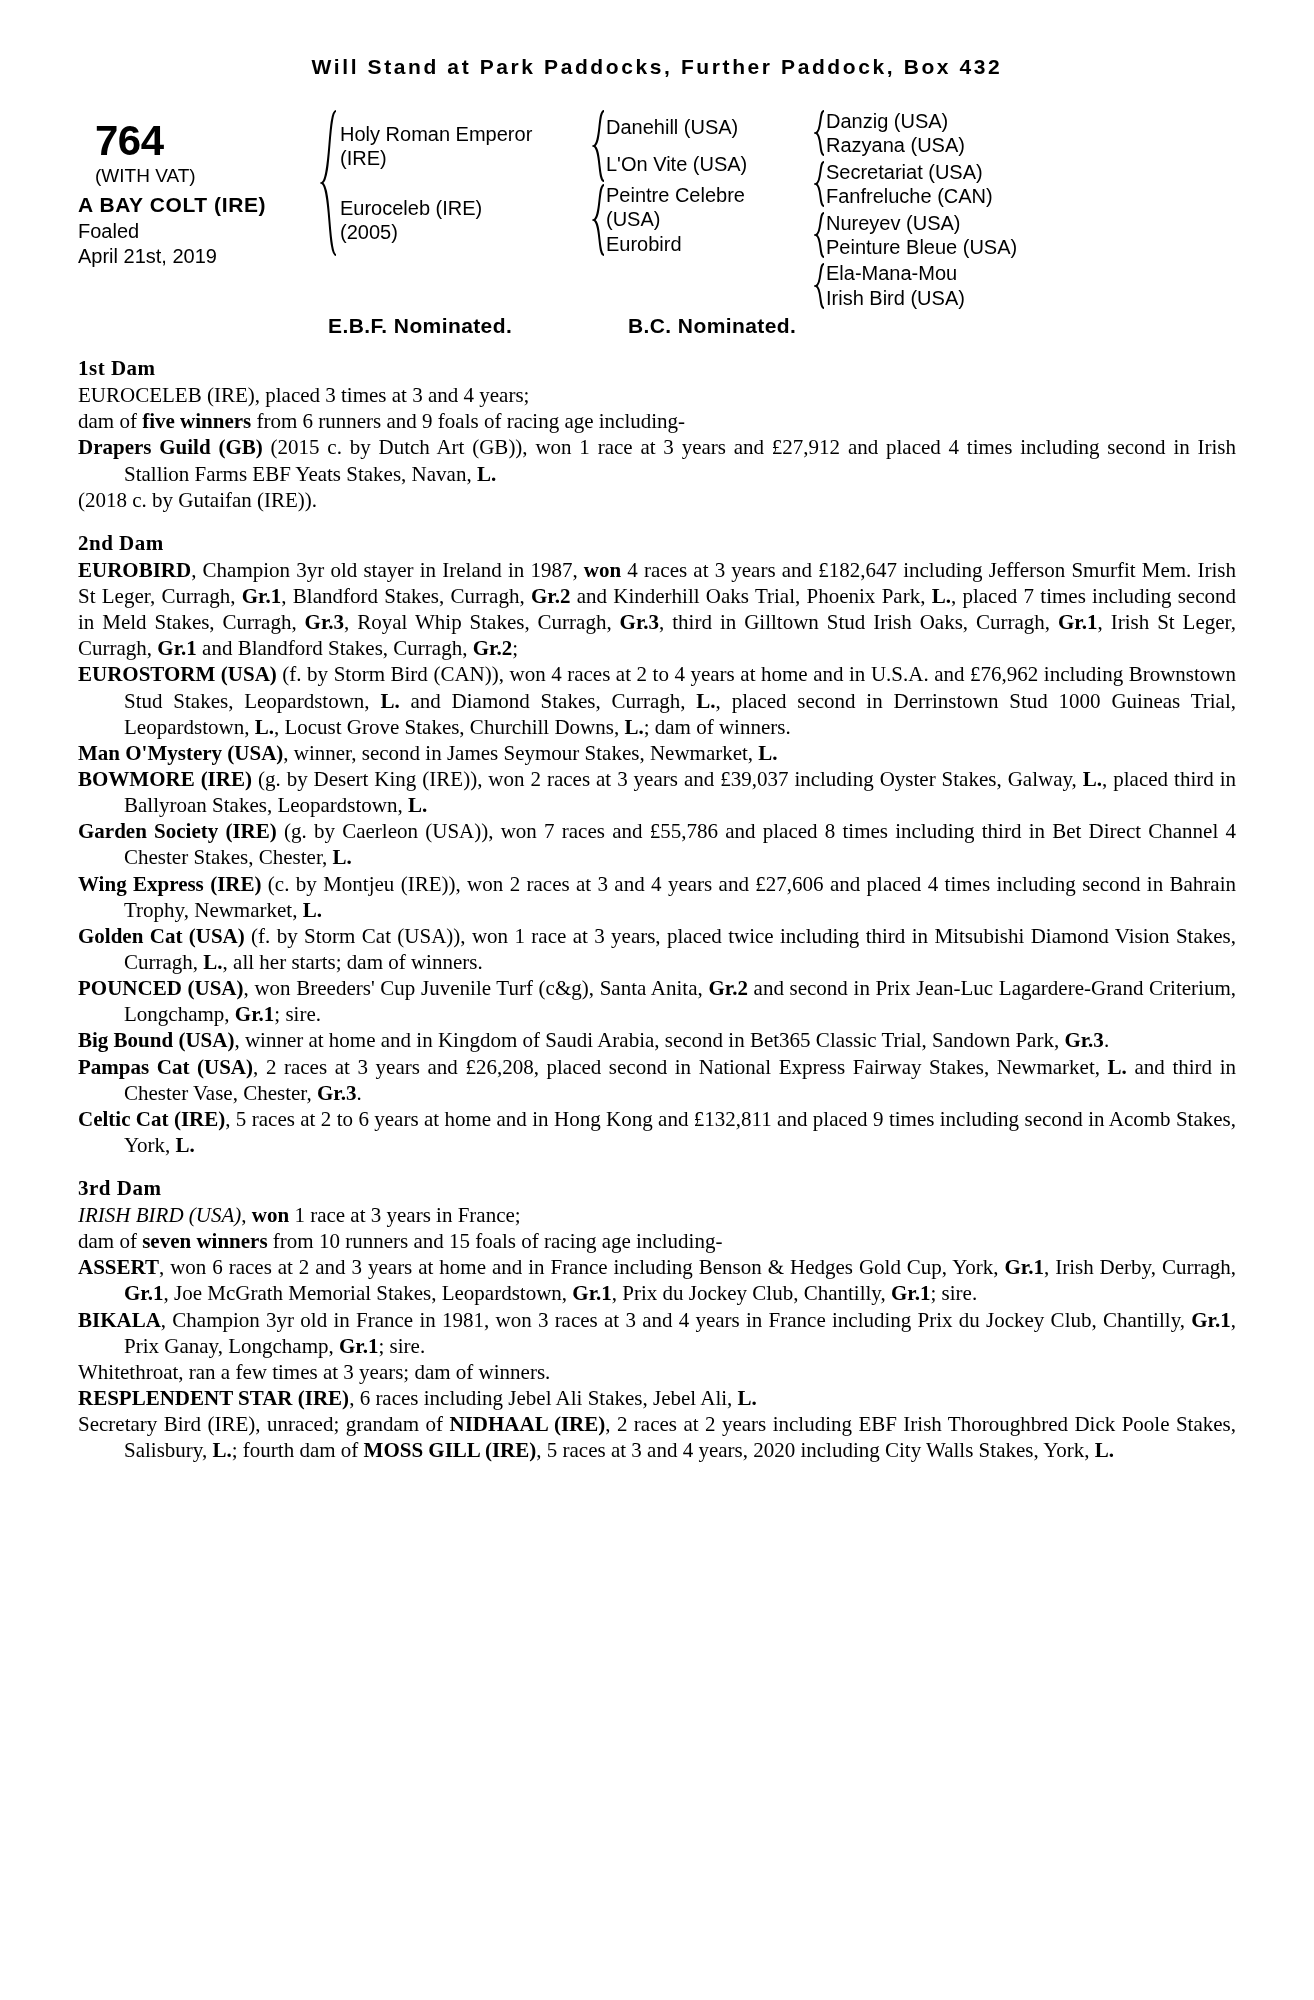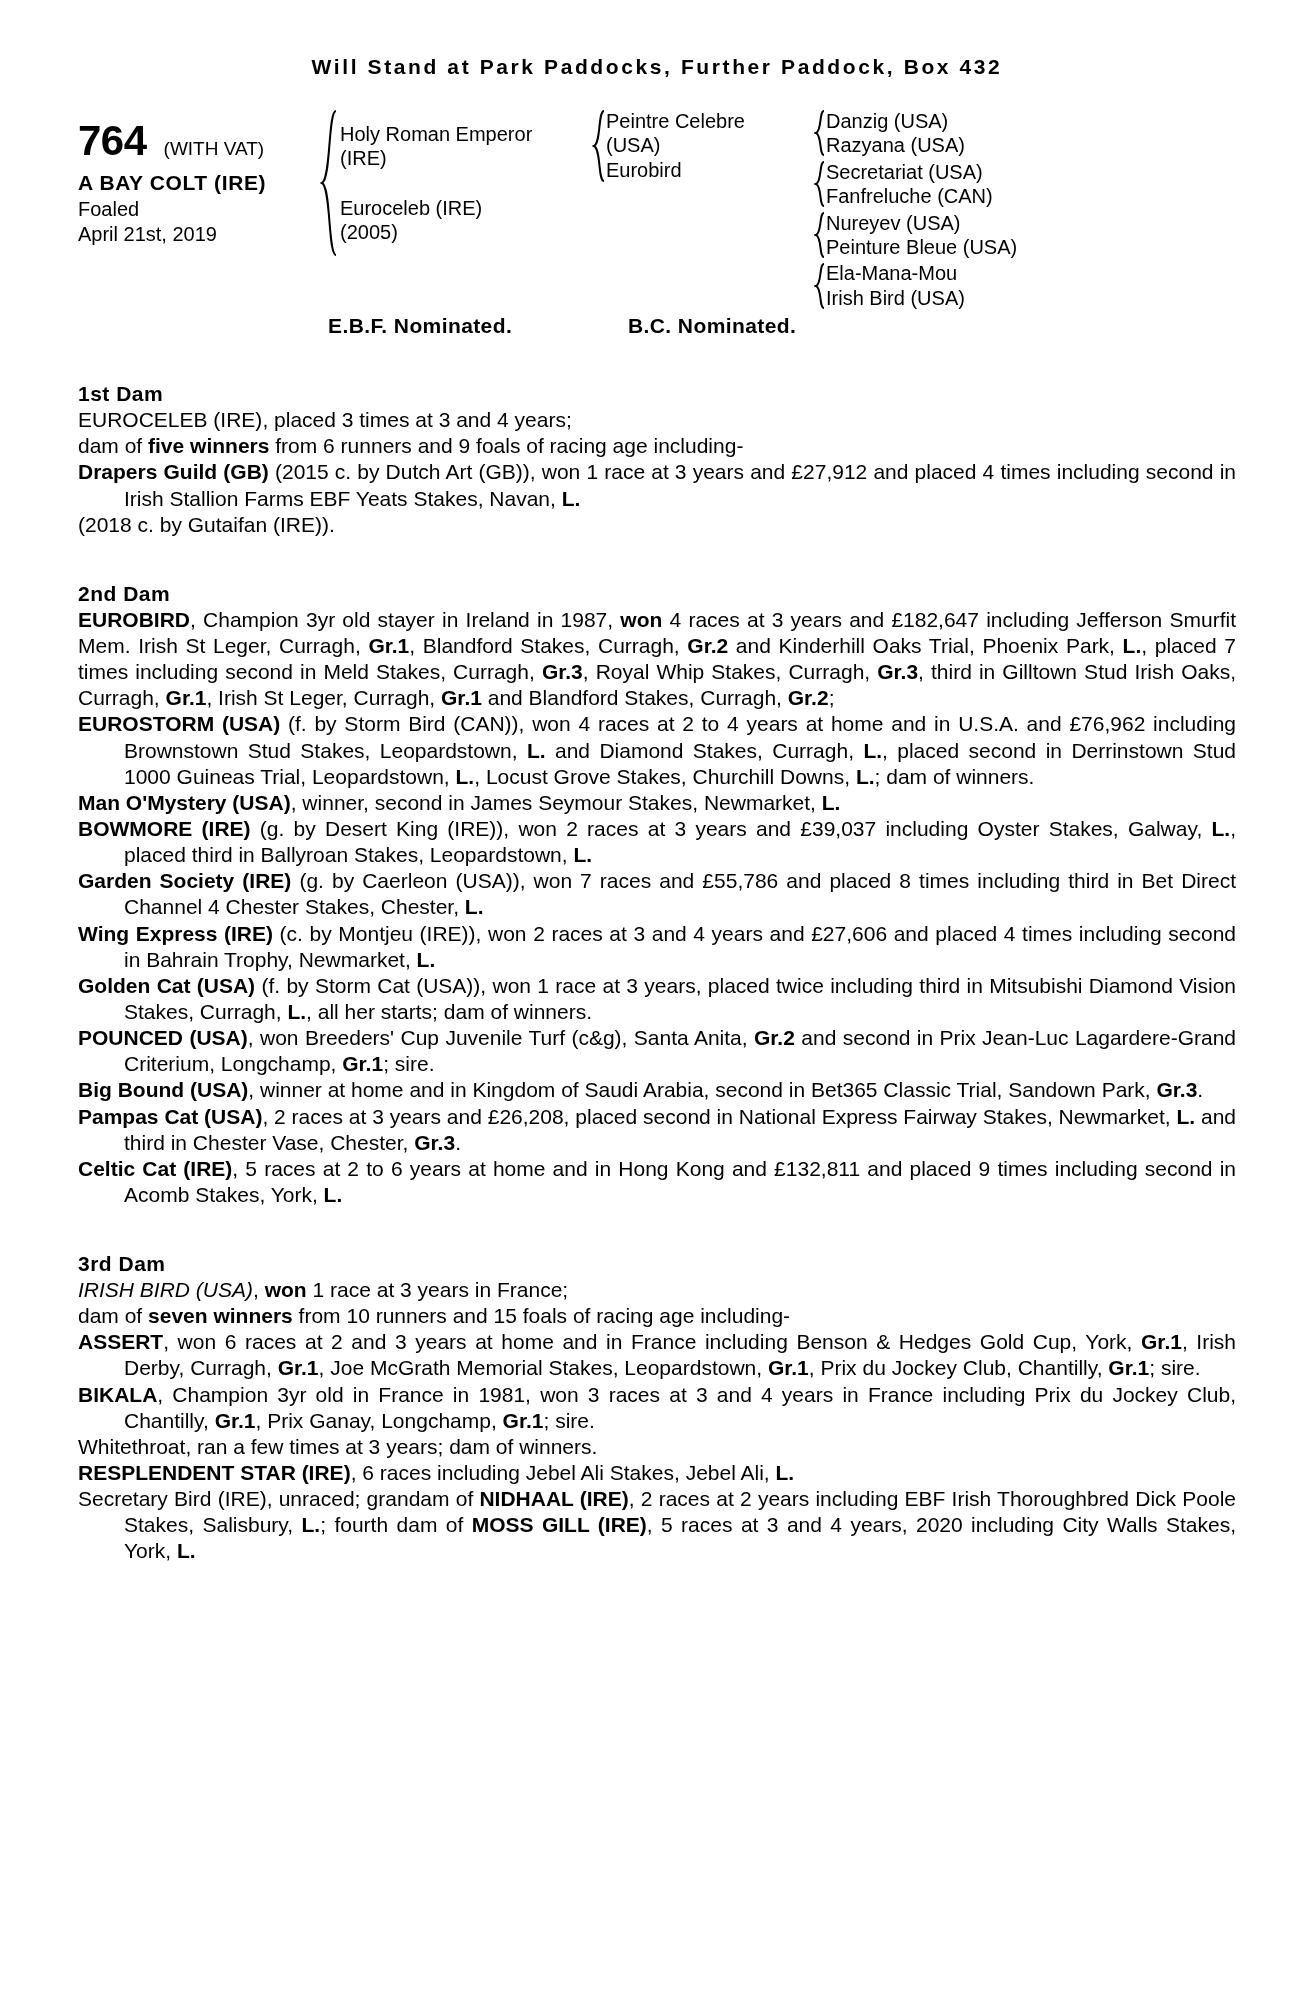--- a/index.html
+++ b/index.html
@@ -43,20 +43,21 @@
   }
   .ped-left {
     width: 242px;
     flex: 0 0 242px;
     padding-top: 8px;
   }
   .lot-line {
     display: flex;
     align-items: baseline;
     margin-bottom: 6px;
+    flex-direction: column;
   }
   .lot-no {
     font-size: 42px;
     font-weight: bold;
     letter-spacing: -0.5px;
   }
   .lot-vat {
     font-size: 19px;
     margin-left: 17px;
   }
@@ -135,21 +136,22 @@
     display: flex;
     margin: 2px 0 0 250px;
     font-weight: bold;
     font-size: 21px;
     letter-spacing: 0.4px;
   }
   .nominated .ebf { width: 300px; }
 
   
   .section {
-    margin-top: 44px;
+    margin-top: 18px;
+    font-family: Liberation Serif, serif;
   }
   .sec-title {
     font-weight: bold;
     font-size: 21px;
     letter-spacing: 0.5px;
     margin-bottom: 1px;
   }
   p.t {
     font-size: 21px;
     line-height: 1.245;
@@ -202,20 +204,33 @@
         </div>
       </div>
     </div>
 
     <div class="ped-gen gen2">
       <div class="pair">
         <svg class="medbrace" viewBox="0 0 14 74" preserveAspectRatio="none">
           <path d="M12 2 C6 2 9 34 2 37 C9 40 6 72 12 72" fill="none" stroke="#000" stroke-width="2"></path>
         </svg>
         <div class="pair-names" style="height:74px;">
+          <div class="blk-37">
+              <span class="name">Danehill (USA)</span>
+            </div>
+          <div class="blk-37">
+              <span class="name">L'On Vite (USA)</span>
+            </div>
+        </div>
+      </div>
+      <div class="pair">
+        <svg class="medbrace" viewBox="0 0 14 74" preserveAspectRatio="none">
+          <path d="M12 2 C6 2 9 34 2 37 C9 40 6 72 12 72" fill="none" stroke="#000" stroke-width="2"></path>
+        </svg>
+        <div class="pair-names" style="height:74px;">
           <div class="blk-48">
             <span class="name">
               <div>Peintre Celebre</div>
               <div>(USA)</div>
             </span>
           </div>
           <div style="height:26px;display:flex;align-items:center;">
             <span class="name">Eurobird</span>
           </div>
         </div>

